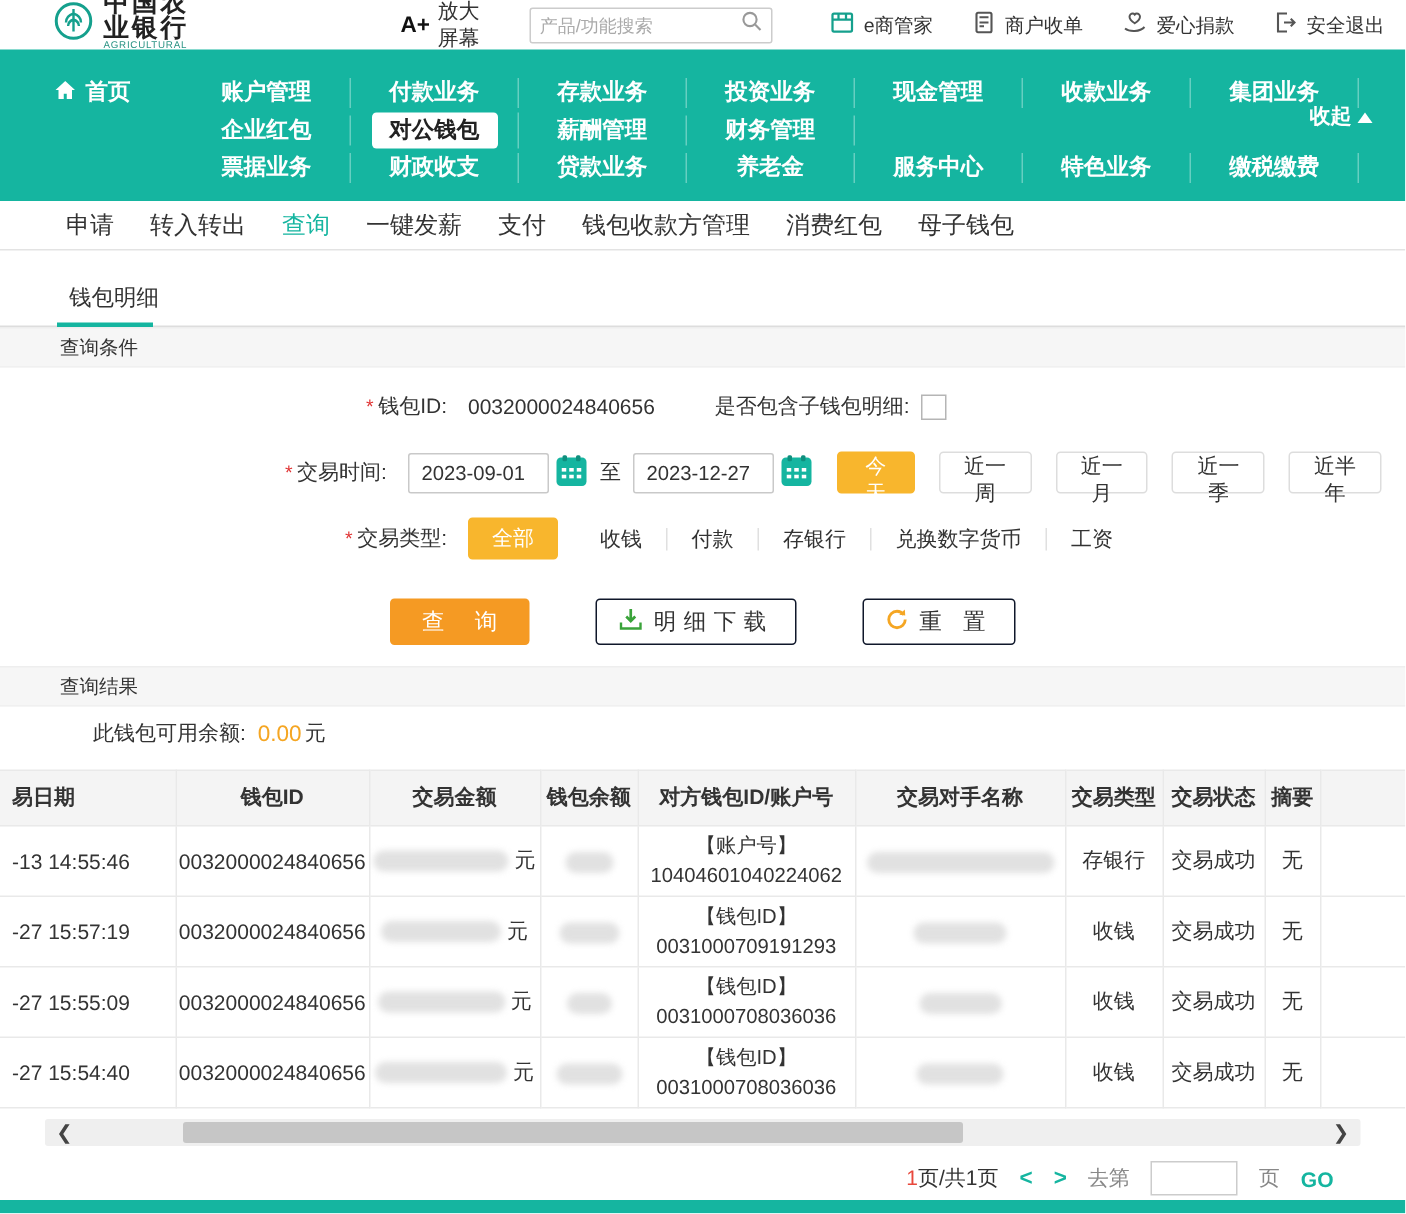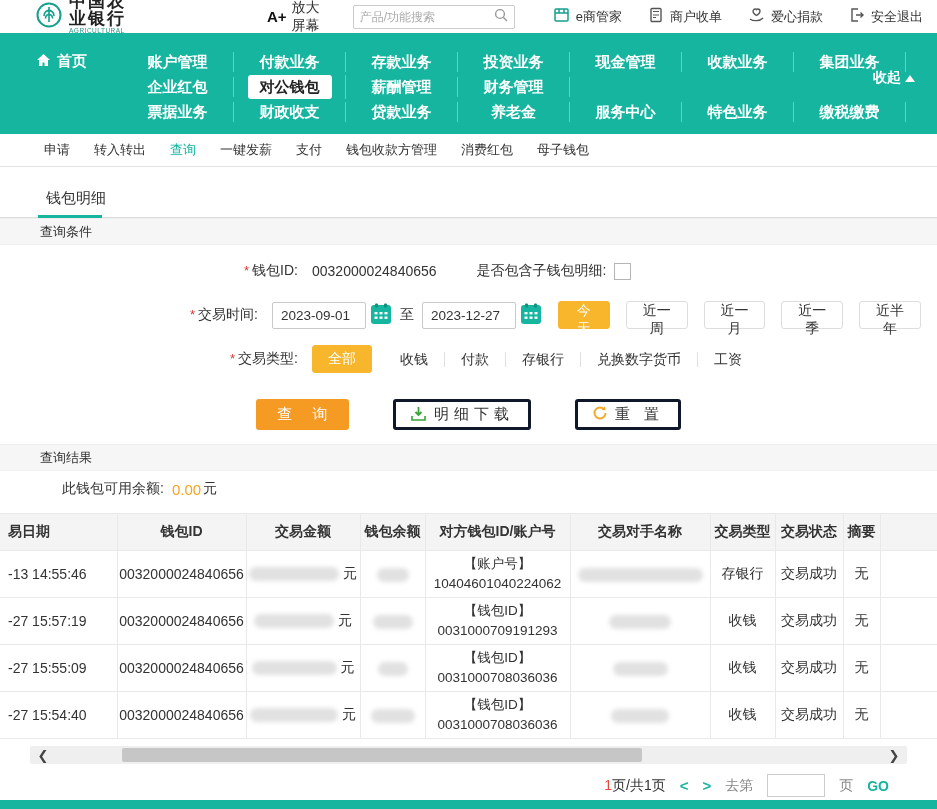--- a/index.html
+++ b/index.html
@@ -25,21 +25,21 @@
   .nav-home { width:86px; display:flex; align-items:center; gap:6px; color:#fff; font-weight:bold; font-size:15px; cursor:pointer; }
   .nav-cell { width:112px; text-align:center; color:#fff; font-weight:bold; font-size:15px; cursor:pointer; border-right:1px solid rgba(255,255,255,.35); line-height:20px; }
   .nav-spacer { width:86px; }
   .nav-cell .pill { display:inline-block; }
   .nav-cell.active .pill { background:#fff; color:#222; border-radius:3px; padding:2px 12px; font-weight:bold; }
   .nav-collapse { position:absolute; right:22px; top:36px; color:#fff; font-size:14px; font-weight:bold; display:flex; align-items:center; gap:4px; cursor:pointer; }
   .tri-up { width:0; height:0; border-left:5px solid transparent; border-right:5px solid transparent; border-bottom:7px solid #fff; display:inline-block; }
 
   
   .subnav { height:33px; display:flex; align-items:center; gap:24px; padding-left:44px; border-bottom:1px solid #e3e3e3; }
-  .subnav span { font-size:13px; color:#333; cursor:pointer; white-space:nowrap; }
+  .subnav span { font-size:16px; color:#333; cursor:pointer; white-space:nowrap; }
   .subnav span.active { color:#15b5a0; }
 
   
   .crumbrow { display:flex; align-items:center; margin:14px 48px 0 38px; }
   .crumb { display:flex; align-items:center; gap:8px; font-size:13px; color:#333; }
   .crumb-right { margin-left:auto; display:flex; gap:26px; font-size:13px; color:#333; }
 
   
   .tabbar { margin-top:16px; border-bottom:1px solid #ddd; padding-left:38px; }
   .tab { display:inline-block; font-size:15px; color:#333; padding:6px 8px 9px; position:relative; cursor:pointer; }
@@ -61,21 +61,21 @@
   .chip { height:28px; padding:0 15px; background:#fff; border:1px solid #ddd; border-radius:3px; font-size:14px; color:#333; cursor:pointer; margin-left:16px; font-family:inherit; }
   .chip.active { background:#f8b62d; border-color:#f8b62d; color:#fff; }
   .typelist { display:flex; align-items:center; }
   .typelist .chip.active { margin-left:0; }
   .typeitem { font-size:14px; color:#333; padding:0 16px; cursor:pointer; border-left:1px solid #e0e0e0; line-height:15px; }
   .typeitem.first { border-left:none; }
 
   
   .actions { display:flex; justify-content:center; align-items:center; gap:44px; margin:16px 0 14px 0; }
   .btn-primary { width:93px; height:31px; background:#f59a23; color:#fff; border:none; border-radius:3px; font-size:15px; letter-spacing:8px; padding-left:8px; cursor:pointer; font-family:inherit; }
-  .btn-sec { height:31px; background:#fff; border:3px solid #0f172a; border-radius:3px; font-size:15px; color:#333; letter-spacing:5px; padding:0 14px; cursor:pointer; display:flex; align-items:center; gap:7px; font-family:inherit; }
+  .btn-sec { height:31px; background:#fff; border:1px solid #0f172a; border-radius:3px; font-size:15px; color:#333; letter-spacing:5px; padding:0 14px; cursor:pointer; display:flex; align-items:center; gap:7px; font-family:inherit; }
 
   .balance-row { display:flex; align-items:center; padding:9px 0 9px 62px; font-size:14px; }
   .balance-val { color:#f5a623; font-size:15px; margin:0 2px 0 8px; }
 
   
   table.grid { width:937px; border-collapse:collapse; table-layout:fixed; margin-top:6px; }
   .grid th { background:#f4f4f4; height:37px; font-size:14px; color:#333; font-weight:bold; border:1px solid #e9e9e9; }
   .grid td { height:47px; font-size:14px; color:#333; text-align:center; border:1px solid #e9e9e9; background:#fff; }
   .grid th.lft, .grid td.lft { text-align:left; padding-left:8px; border-left:none; }
   .grid th.rgt, .grid td.rgt { border-right:none; }

